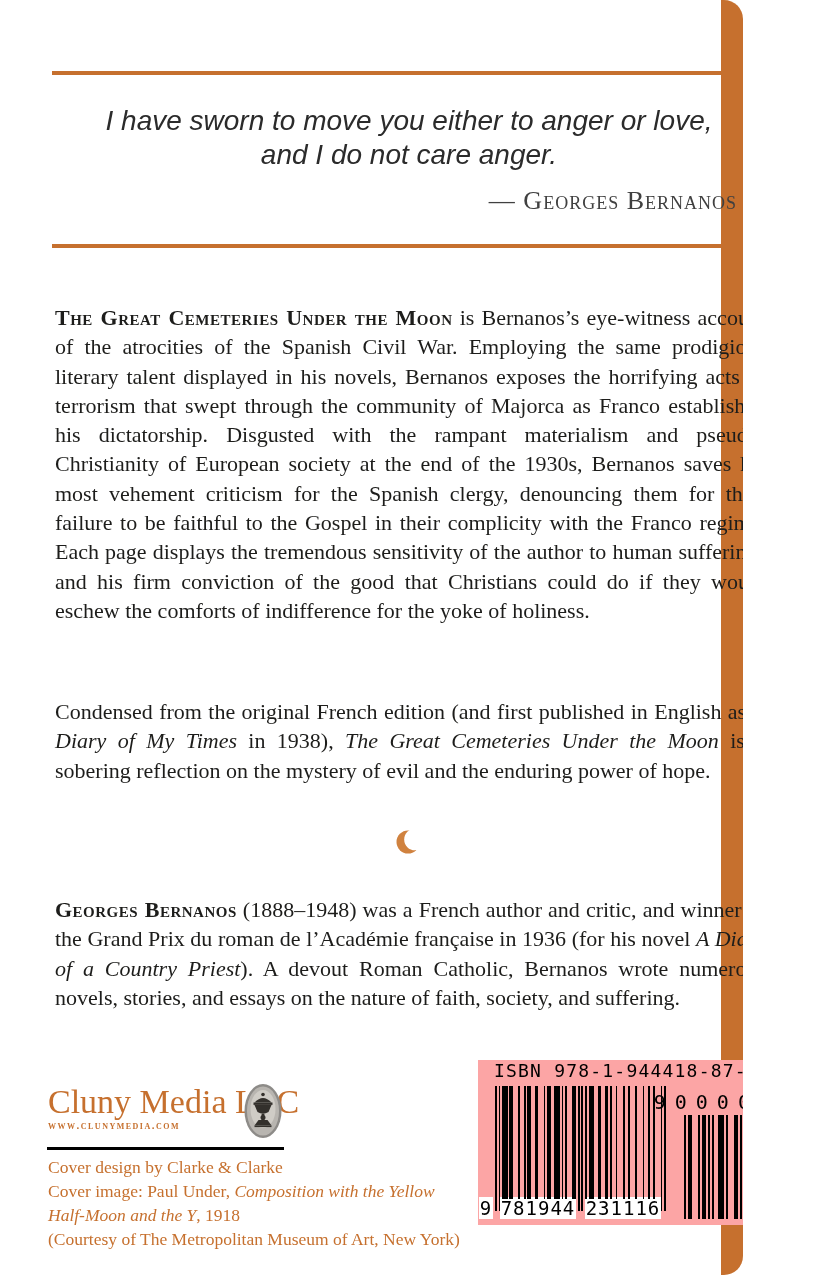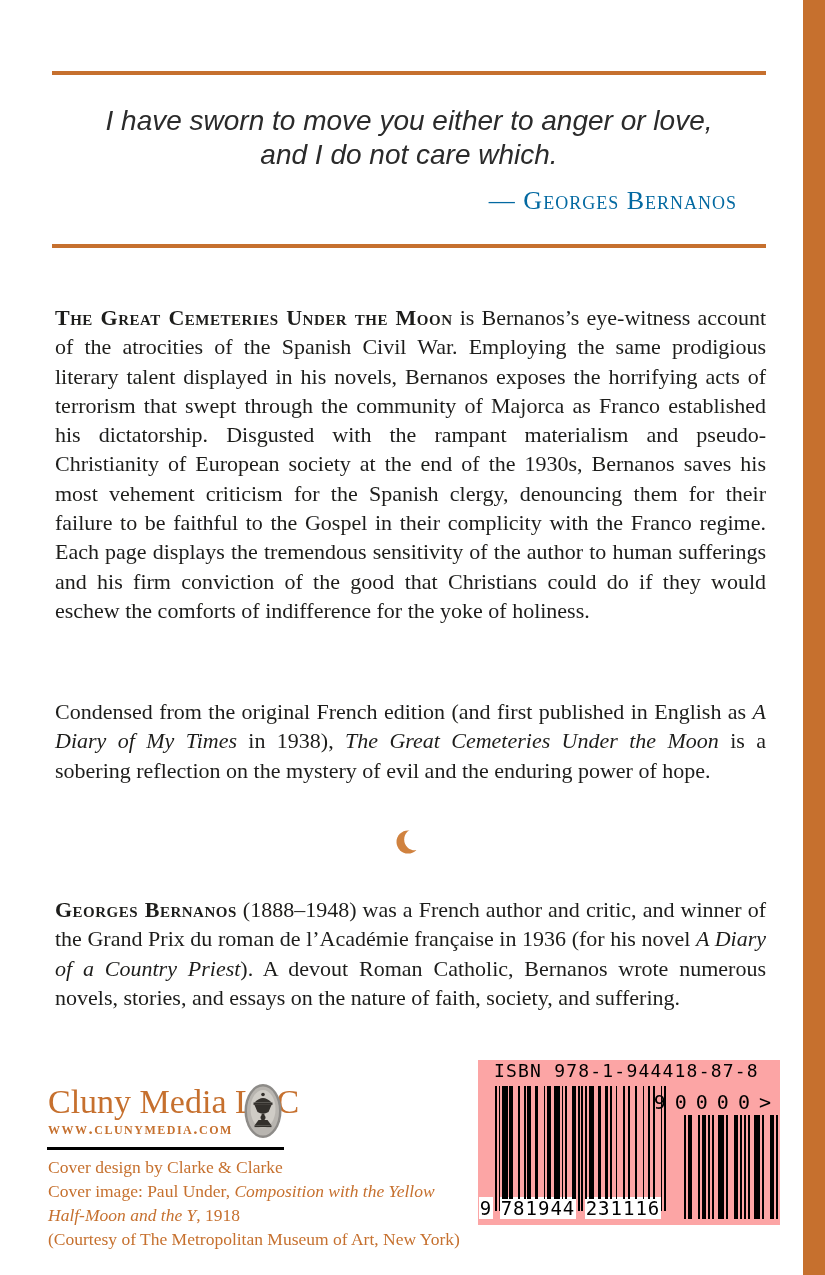--- a/index.html
+++ b/index.html
@@ -1,38 +1,38 @@
 <!DOCTYPE html>
 <html><head>
 <meta charset="utf-8">
 <style>
   html,body{margin:0;padding:0;background:#ffffff;}
-  .page{position:relative;width:825px;height:1275px;background:#ffffff;overflow:hidden;
-        font-family:"Liberation Serif",serif;color:#1d1d1b;}
+  .page{position:relative;width:743px;height:1275px;background:#ffffff;overflow:hidden;
+        font-family:"Liberation Serif",serif;color:#1d1d1b;border-radius:19px;}
   .stripe{position:absolute;top:0;right:0;width:22px;height:1275px;background:#c6702e;}
   .rule{position:absolute;left:52px;width:714px;height:4px;background:#c6702e;}
   .rule1{top:71px;}
   .rule2{top:244px;}
   .quote{position:absolute;left:52px;top:104px;width:714px;text-align:center;
          font-family:"Liberation Sans",sans-serif;font-style:italic;font-weight:400;
          font-size:28px;line-height:34px;color:#2b2b2b;}
   .attribution{position:absolute;left:52px;top:186px;width:685px;text-align:right;
-               font-variant:small-caps;font-size:26px;letter-spacing:1px;color:#0369a1;}
+               font-variant:small-caps;font-size:26px;letter-spacing:1px;color:#404040;}
   .body{position:absolute;left:55px;width:711px;margin:0;font-size:22px;line-height:29.3px;
         text-align:justify;color:#1d1d1b;}
   .para1{top:303px;}
   .para2{top:697px;}
   .bio{top:895px;}
   .seg-n{font-style:normal;text-align:right;}
   .seg-i{font-style:italic;}
   .seg-b{font-weight:bold;font-variant:small-caps;letter-spacing:0.5px;}
   .crescent-wrap{position:absolute;left:52px;top:826px;width:714px;text-align:center;}
   .publisher{position:absolute;left:48px;top:1088px;color:#c6702e;}
   .pub-name{font-size:34px;line-height:28px;}
-  .pub-site{font-size:17px;font-weight:bold;font-variant:small-caps;letter-spacing:1.5px;margin-top:3px;}
+  .pub-site{font-size:11px;font-weight:bold;font-variant:small-caps;letter-spacing:1.5px;margin-top:3px;}
   .logo{position:absolute;left:243px;top:1083px;width:40px;height:56px;}
   .black-rule{position:absolute;left:47px;top:1147px;width:237px;height:3px;background:#000;}
   .credits{position:absolute;left:48px;top:1155px;width:430px;font-size:17.5px;line-height:24px;color:#c6702e;}
   .barcode-block{position:absolute;left:478px;top:1060px;width:302px;height:165px;background:#fca5a5;}
   .isbn-label{position:absolute;left:16px;top:0;white-space:nowrap;
               font-family:"DejaVu Sans Mono",monospace;font-size:18px;letter-spacing:1.2px;color:#000;}
   .ean{position:absolute;left:17px;top:26px;width:171px;height:125px;}
   .supp{position:absolute;left:206px;top:26px;width:94px;height:150px;margin-top:7px;}
   .supp-label{position:absolute;right:-2px;top:-3px;white-space:nowrap;
               font-family:"DejaVu Sans Mono",monospace;font-size:20px;letter-spacing:9px;color:#000;}
@@ -49,21 +49,21 @@
 <body>
 
 <div class="page">
 
   <div class="stripe"></div>
 
   <div class="rule rule1"></div>
 
   <div class="quote">
     <div>I have sworn to move you either to anger or love,</div>
-    <div>and I do not care which.</div>
+    <div>and I do not care anger.</div>
   </div>
 
   <div class="attribution">— Georges Bernanos</div>
 
   <div class="rule rule2"></div>
 
   <p class="body para1"><span class="seg-b">The Great Cemeteries Under the Moon</span><span class="seg-n"> is Bernanos’s eye-witness account of the atrocities of the Spanish Civil War. Employing the same prodigious literary talent displayed in his novels, Bernanos exposes the horrifying acts of terrorism that swept through the community of Majorca as Franco established his dictatorship. Disgusted with the rampant materialism and pseudo-Christianity of European society at the end of the 1930s, Bernanos saves his most vehement criticism for the Spanish clergy, denouncing them for their failure to be faithful to the Gospel in their complicity with the Franco regime. Each page displays the tremendous sensitivity of the author to human sufferings and his firm conviction of the good that Christians could do if they would eschew the comforts of indifference for the yoke of holiness.</span></p>
 
   <p class="body para2"><span class="seg-n">Condensed from the original French edition (and first published in English as </span><span class="seg-i">A Diary of My Times</span><span class="seg-n"> in 1938), </span><span class="seg-i">The Great Cemeteries Under the Moon</span><span class="seg-n"> is a sobering reflection on the mystery of evil and the enduring power of hope.</span></p>
 

